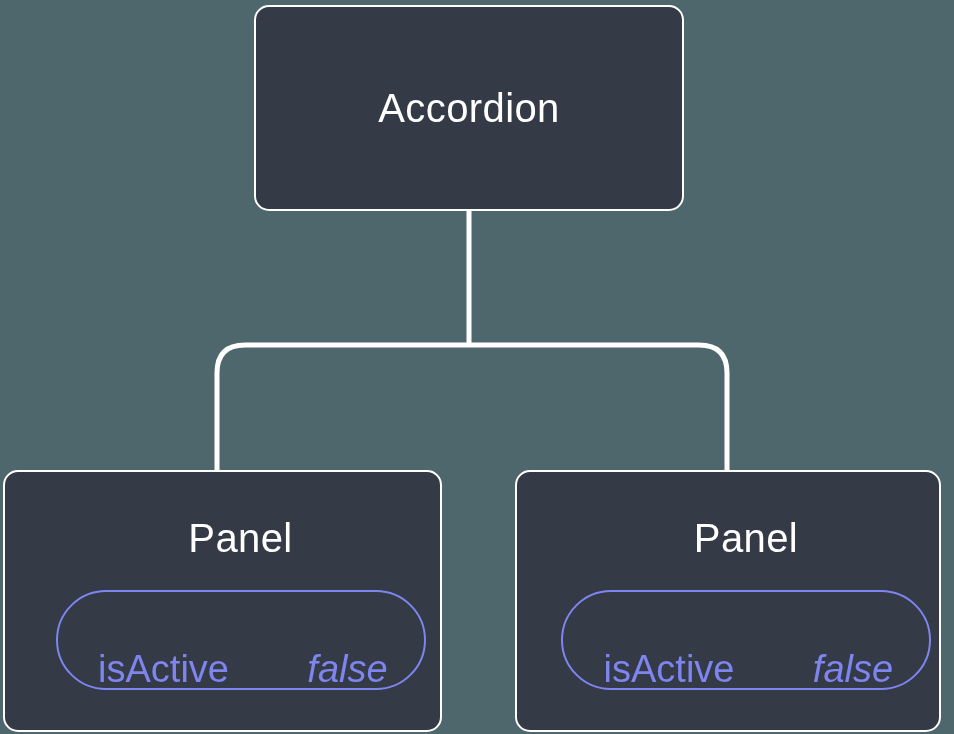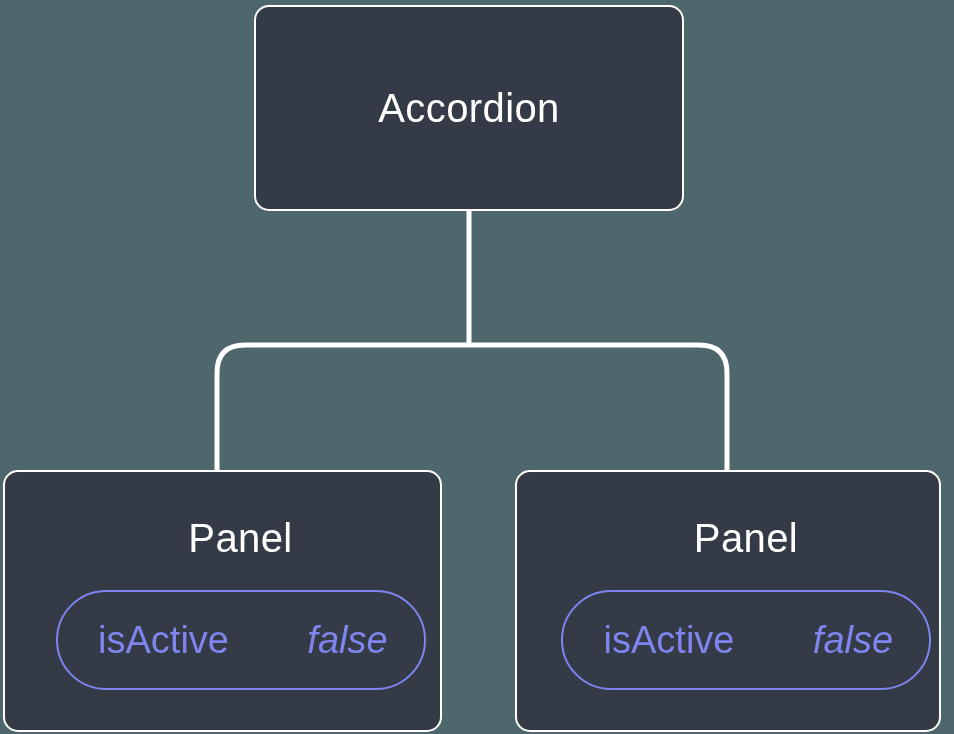--- a/index.html
+++ b/index.html
@@ -63,21 +63,21 @@
     margin-top: 46px;
   }
   .state-pill {
     margin-top: 32px;
     box-sizing: border-box;
     width: 370px;
     height: 100px;
     border: 2px solid var(--accent, #7E85EE);
     border-radius: 50px;
     display: flex;
-    align-items: center;
+    align-items: flex-end;
     color: var(--accent, #7E85EE);
     font-size: 38px;
     line-height: 38px;
   }
   .state-key {
     width: 212px;
     display: flex;
     align-items: center;
     justify-content: center;
   }

